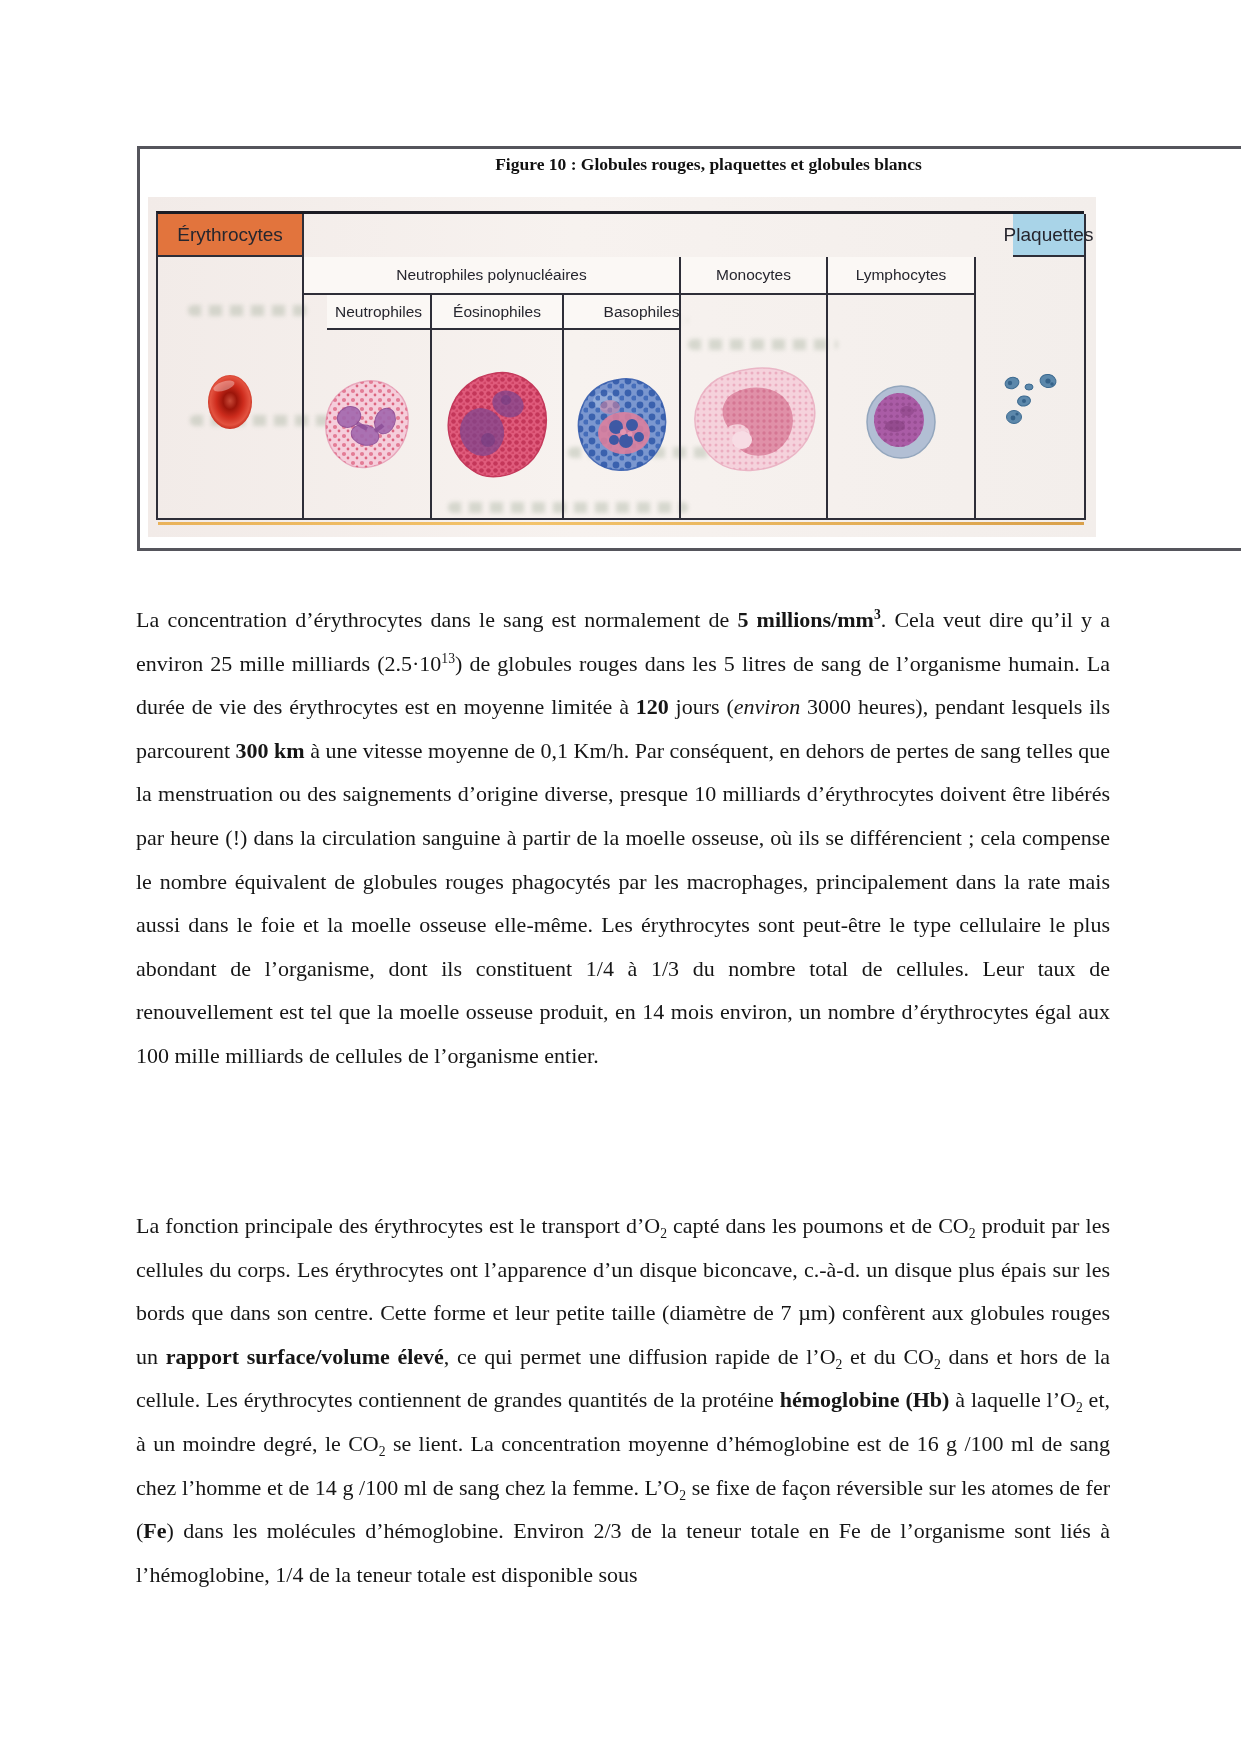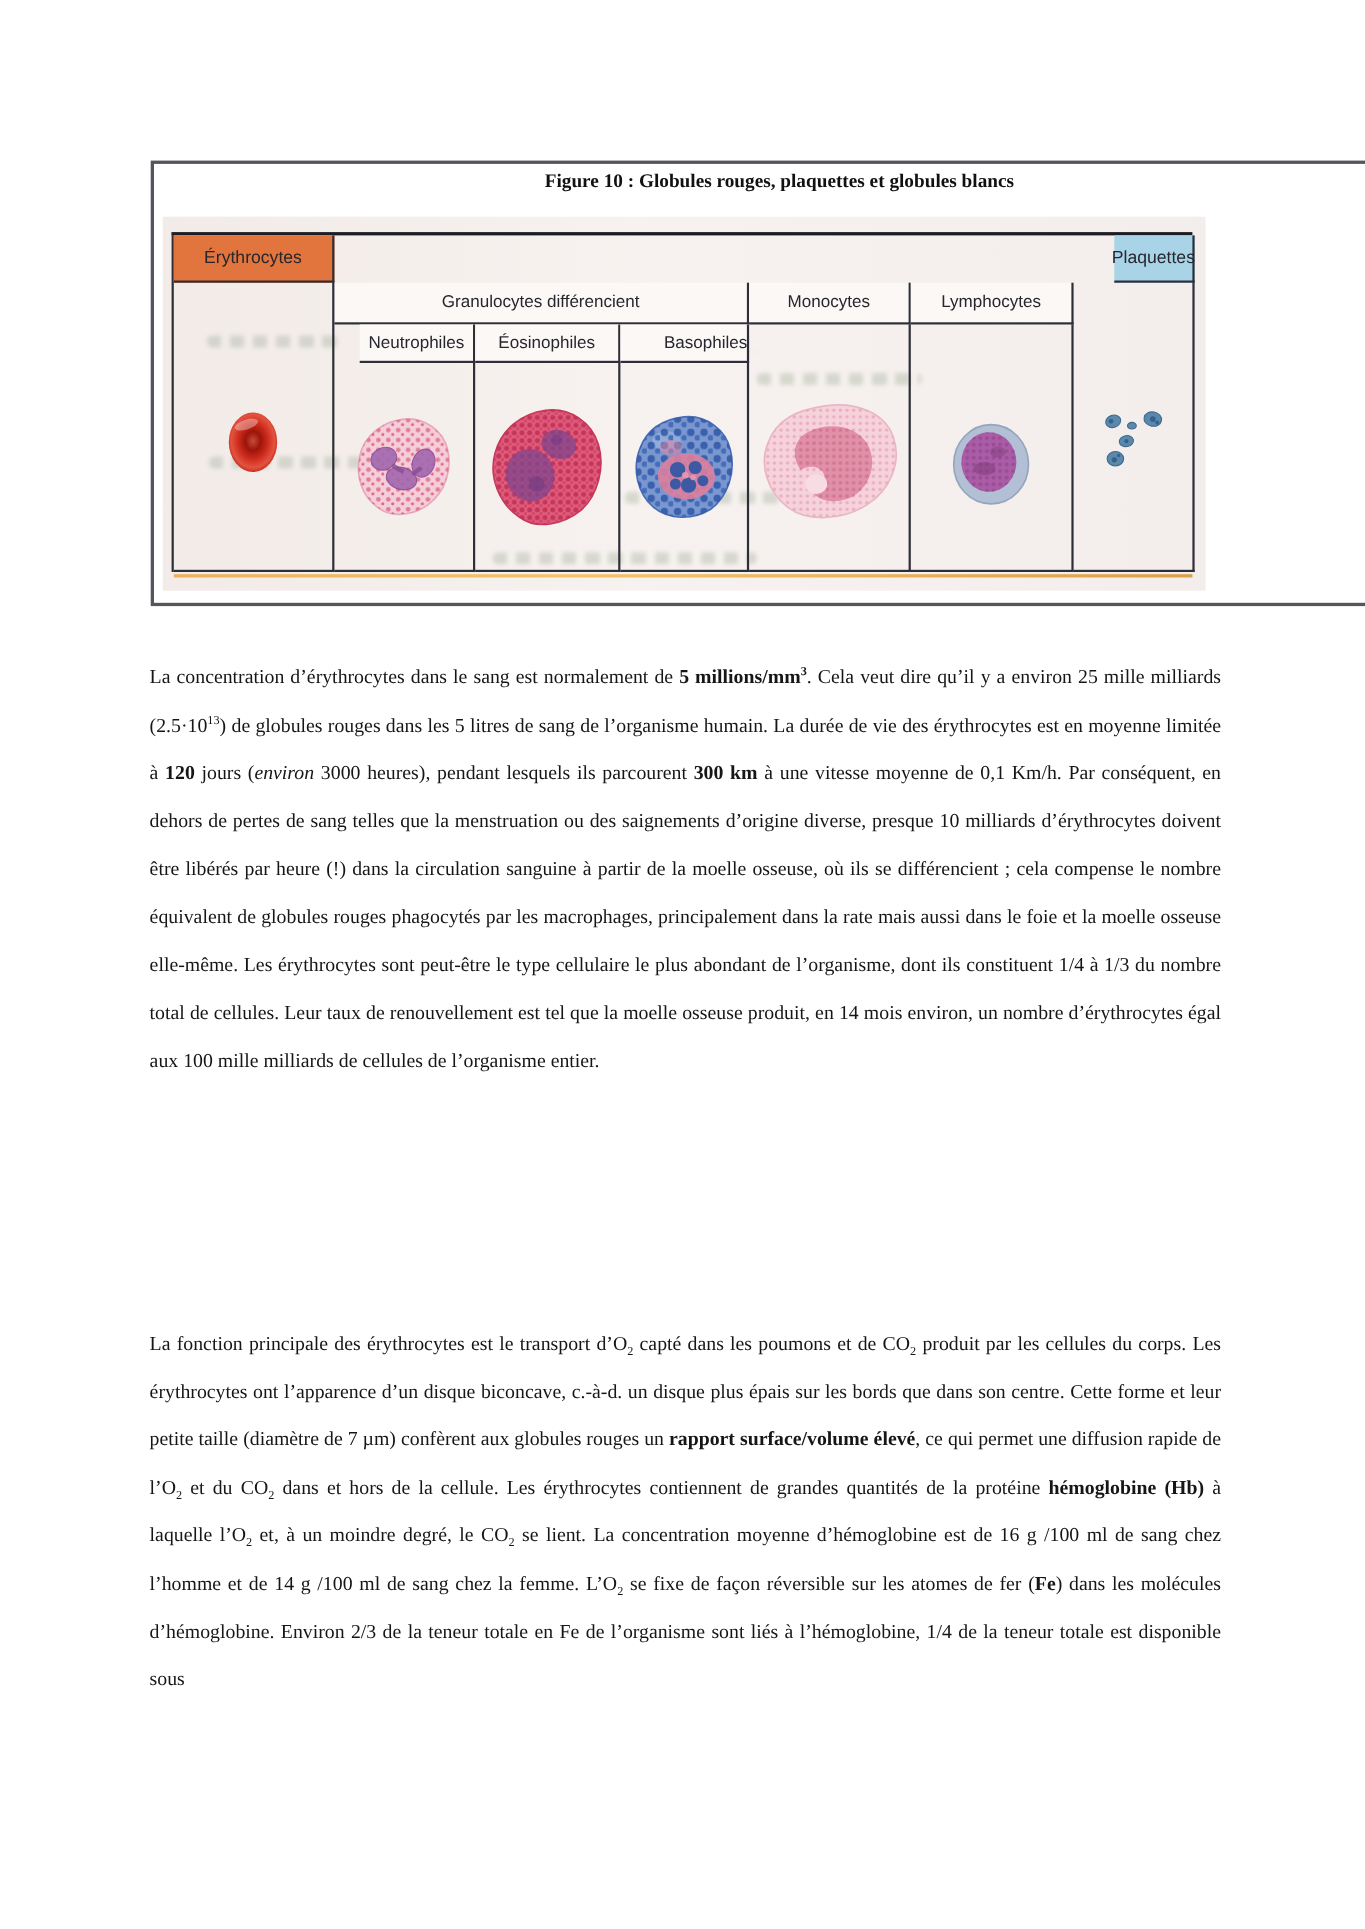--- a/index.html
+++ b/index.html
@@ -22,31 +22,31 @@
   .blood-table{position:absolute;left:8px;top:14px;width:928px;height:309px;
                display:grid;box-sizing:border-box;
                grid-template-columns:146px 128px 132px 117px 147px 148px 110px;
                grid-template-rows:43px 38px 35px 1fr;
                border-top:3px solid #1c1c24;border-left:2px solid #2e2e38;
                font-family:"Liberation Sans", sans-serif;}
   .blood-table::after{content:"";position:absolute;left:0;right:0;bottom:-5px;height:3px;
                background:linear-gradient(90deg,#e9b25a,#f3c36b 40%,#d9a04a);}
   .cell{border-right:2px solid #2e2e38;border-bottom:2px solid #2e2e38;
         display:flex;align-items:center;justify-content:center;
-        font-size:16px;color:#26262e;box-sizing:border-box;position:relative;}
+        font-size:19px;color:#26262e;box-sizing:border-box;position:relative;}
   .hdr-ery{background:#e2743d;}
   .hdr-leuco{background:#8d93c3;
      background-image:repeating-linear-gradient(0deg,rgba(255,255,255,.08) 0 1px,transparent 1px 3px),
                       repeating-linear-gradient(90deg,rgba(50,50,110,.10) 0 1px,transparent 1px 3px);}
   .hdr-plaq{background:#a9d4e8;}
   .sub{background:#fbf8f5;font-size:15.5px;}
   .imgcell{background:transparent;}
 
   
-  .para{position:absolute;left:136px;width:974px;font-size:18px;line-height:43.6px;
+  .para{position:absolute;left:136px;width:974px;font-size:22px;line-height:43.6px;
         text-align:justify;color:#161616;}
   .rsup{vertical-align:super;font-size:0.62em;line-height:0;}
   .rsub{vertical-align:sub;font-size:0.62em;line-height:0;}
 </style>
 </head>
 <body>
 
 <div class="figure-box">
   <div class="figure-title">Figure 10 : Globules rouges, plaquettes et globules blancs</div>
 
@@ -57,21 +57,21 @@
     <div class="smudge" style="left:540px;top:142px;width:150px;"></div>
     <div class="smudge" style="left:42px;top:218px;width:140px;"></div>
     <div class="smudge" style="left:420px;top:250px;width:210px;"></div>
     <div class="smudge" style="left:300px;top:305px;width:240px;"></div>
 
     <div class="blood-table">
 
       <div class="cell hdr-ery" style="grid-area:1/1/2/2;">Érythrocytes</div>
       <div class="cell hdr-plaq" style="grid-area:1/7/2/8;margin-left:37px;">Plaquettes</div>
 
-      <div class="cell sub" style="grid-area:2/2/3/5;">Granulocytes différencient</div>
+      <div class="cell sub" style="grid-area:2/2/3/5;">Neutrophiles polynucléaires</div>
       <div class="cell sub" style="grid-area:2/5/3/6;">Monocytes</div>
       <div class="cell sub" style="grid-area:2/6/3/7;">Lymphocytes</div>
 
       <div class="cell sub" style="grid-area:3/2/4/3;margin-left:23px;">Neutrophiles</div>
       <div class="cell sub" style="grid-area:3/3/4/4;">Éosinophiles</div>
       <div class="cell sub" style="grid-area:3/4/4/5;padding-left:40px;">Basophiles</div>
 
       <div class="cell imgcell" style="grid-area:2/1/5/2;">
         <svg width="46" height="56" viewBox="0 0 46 56" style="margin-top:28px;">
           <defs>

